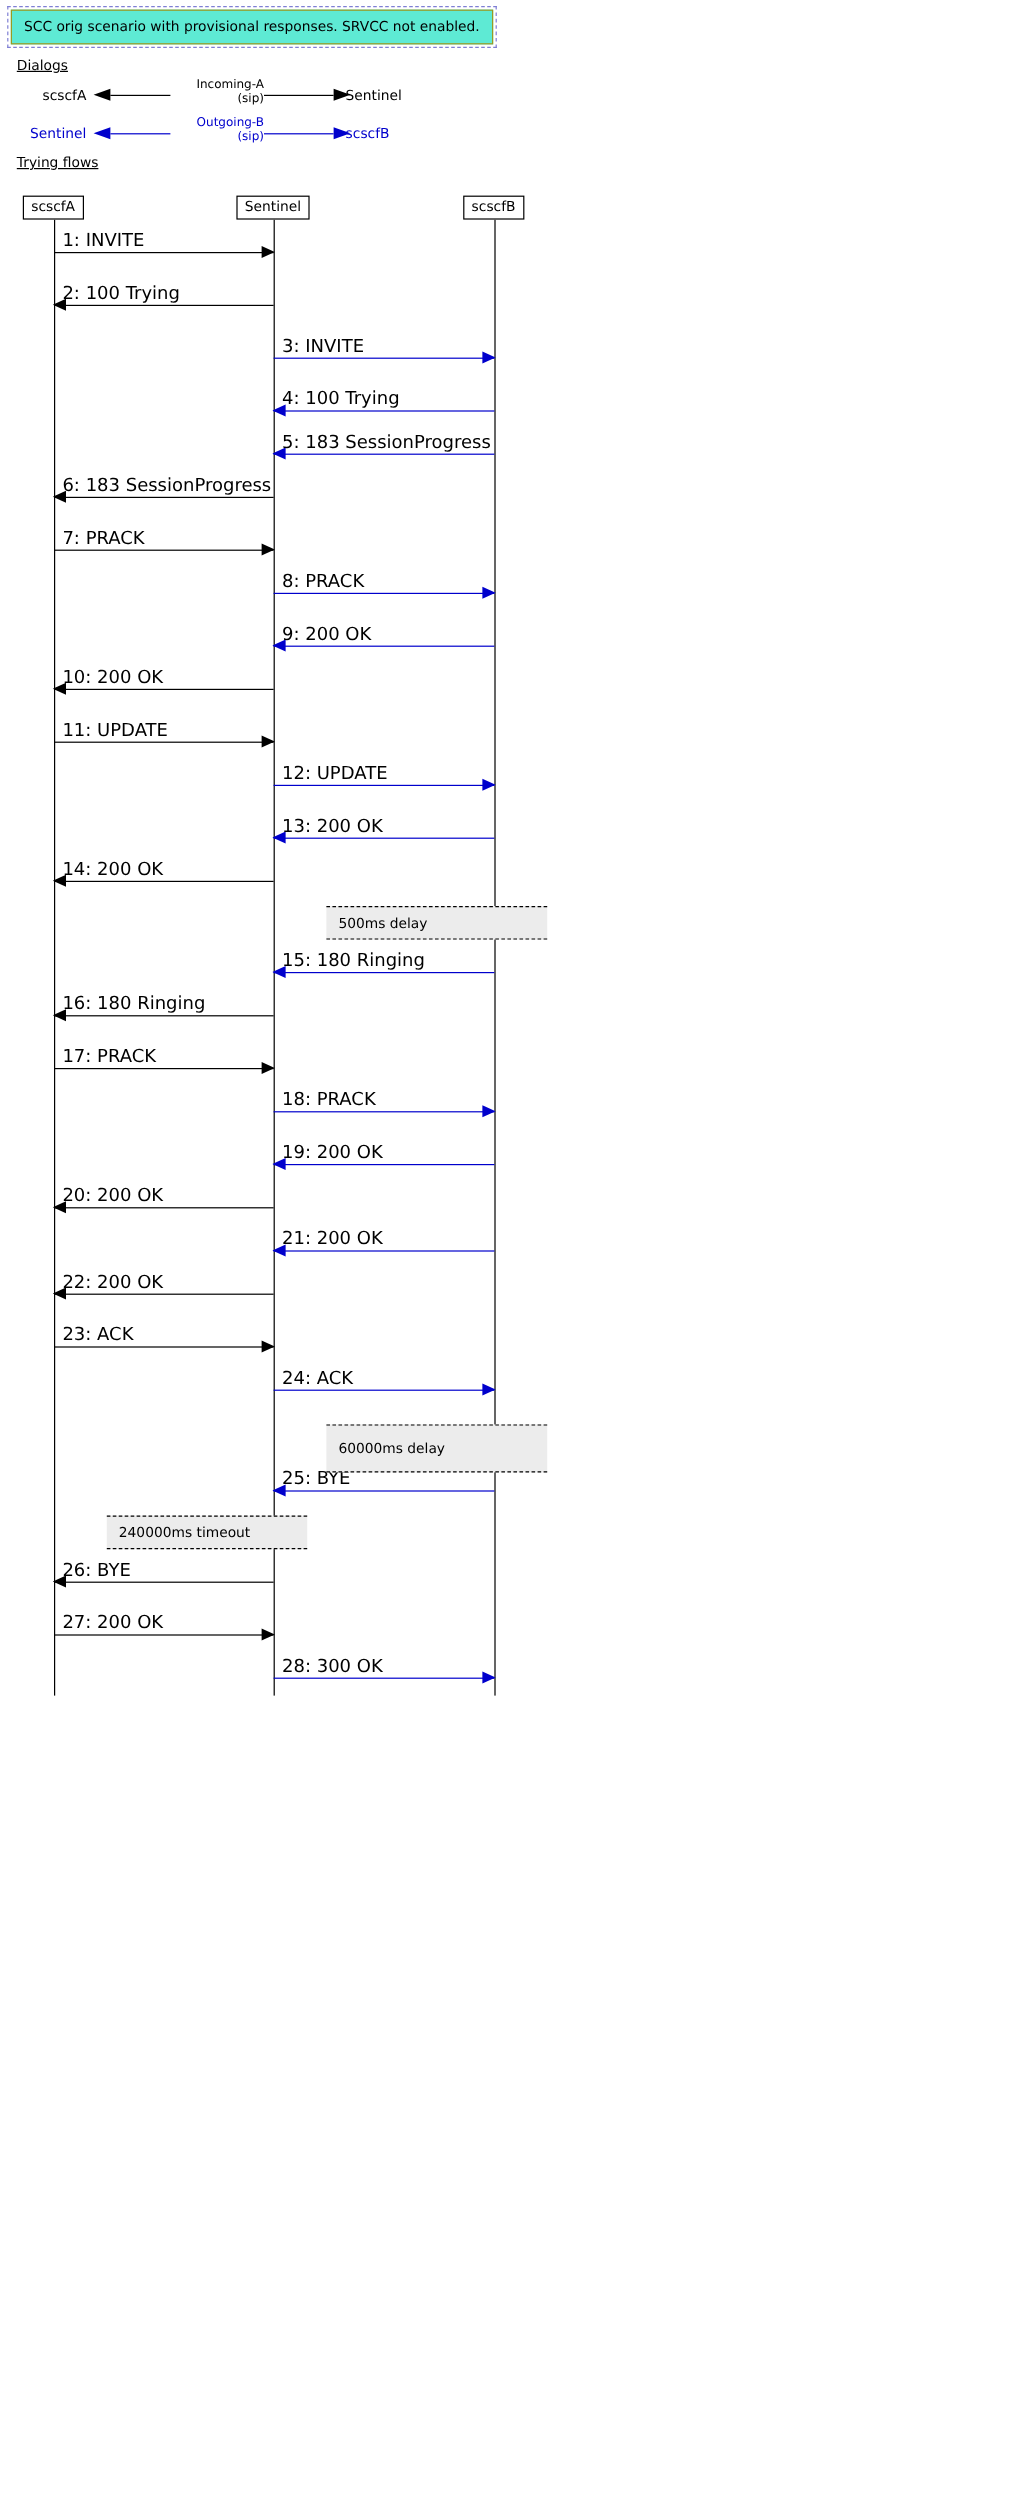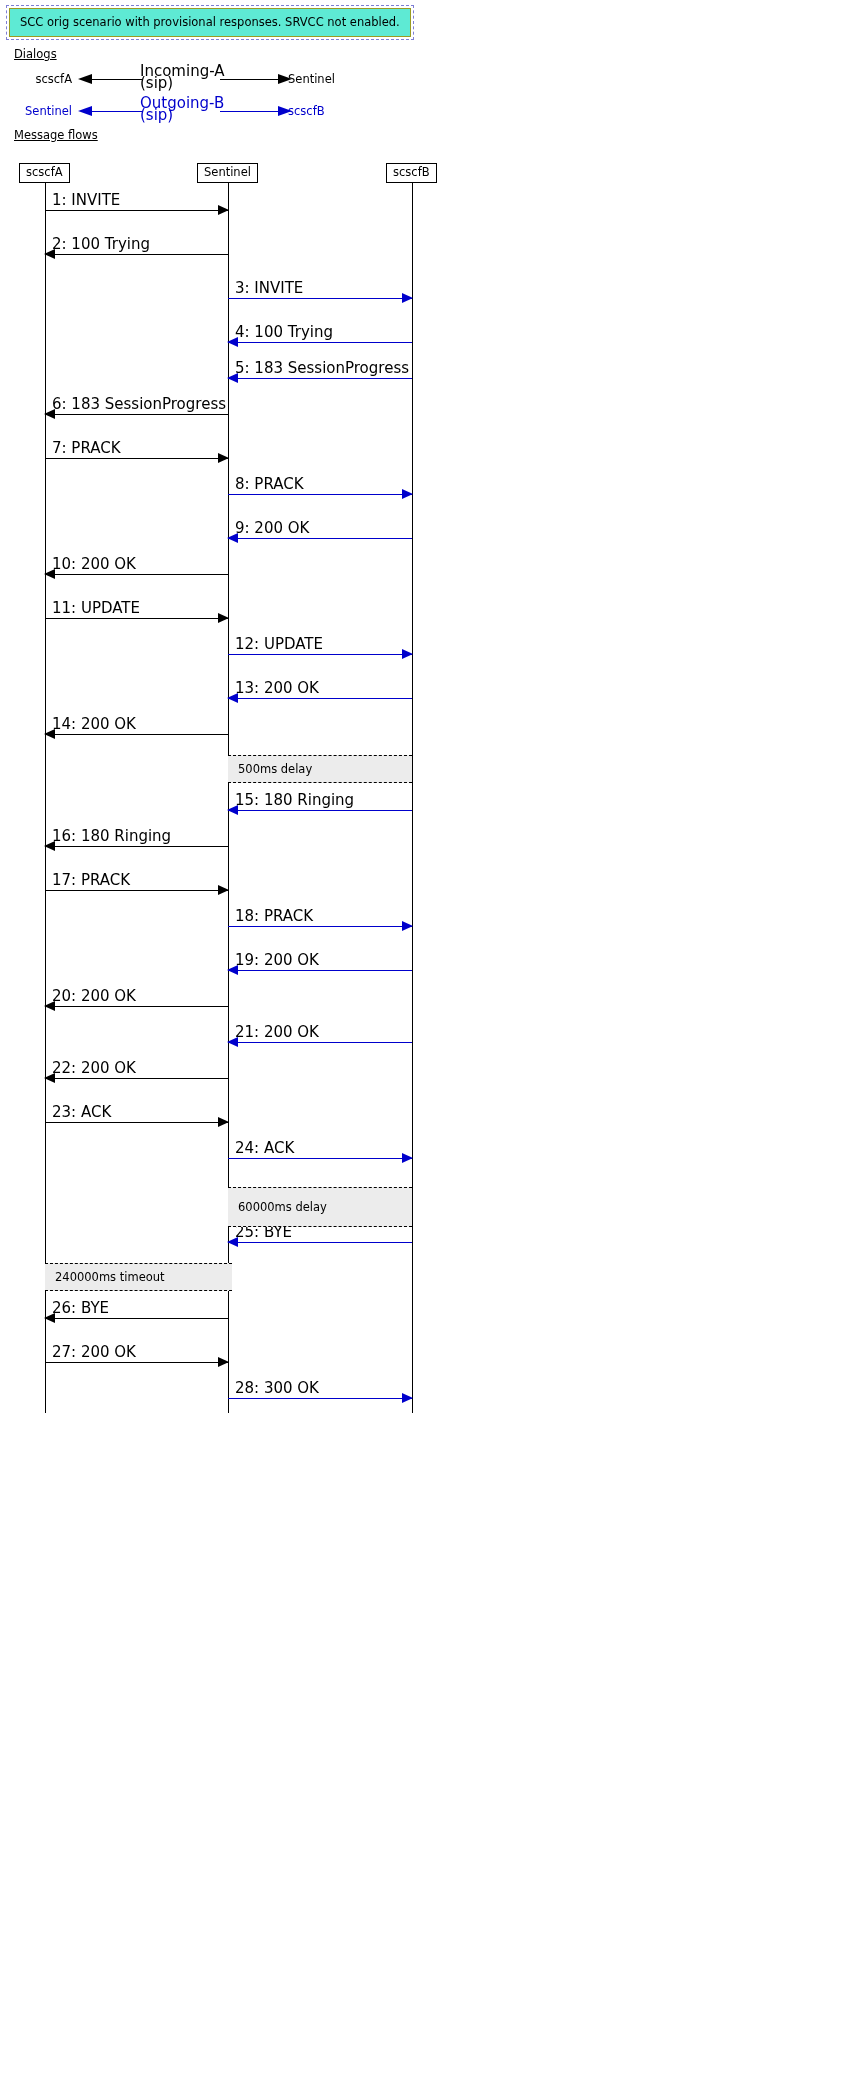--- a/index.html
+++ b/index.html
@@ -62,22 +62,22 @@
     white-space: nowrap;
   }
   .dlg-left-label  { left: 0px; width: 72px; text-align: right; }
   .dlg-right-label { left: 288px; text-align: left; }
 
   .dlg-center-label {
     position: absolute;
     left: 140px;
     top: -1px;
     width: 80px;
-    text-align: left;
-    font-size: 15px;
+    text-align: right;
+    font-size: 10px;
     line-height: 12px;
     white-space: nowrap;
   }
   .dlg-center-label .sub { display: block; }
 
   .dlg-line {
     position: absolute;
     top: 13px;
     height: 0;
     border-top-width: 1px;
@@ -163,20 +163,21 @@
   }
 
   
   .delay-box {
     position: absolute;
     background: #ececec;
     border-top: 1px dashed #000;
     border-bottom: 1px dashed #000;
     box-sizing: border-box;
     z-index: 4;
+    margin-left: 44px;
   }
   .delay-box .delay-label {
     position: absolute;
     left: 10px;
     top: 50%;
     transform: translateY(-50%);
     font-size: 11.5px;
     white-space: nowrap;
     color: #000;
   }
@@ -204,36 +205,36 @@
       <div class="dlg-left-label" style="color: rgb(0, 0, 204);">Sentinel</div>
       <div class="dlg-arrow left" style="border-right-color: rgb(0, 0, 204);"></div>
       <div class="dlg-line seg-left" style="border-top-color: rgb(0, 0, 204);"></div>
       <div class="dlg-center-label" style="color: rgb(0, 0, 204);"><span>Outgoing-B</span><span class="sub">(sip)</span></div>
       <div class="dlg-line seg-right" style="border-top-color: rgb(0, 0, 204);"></div>
       <div class="dlg-arrow right" style="border-left-color: rgb(0, 0, 204);"></div>
       <div class="dlg-right-label" style="color: rgb(0, 0, 204);">scscfB</div>
     </div>
   </div>
 
-<div class="section-heading" id="flows-heading">Message flows</div>
+<div class="section-heading" id="flows-heading">Trying flows</div>
 
 <div id="seq">
     <div class="lifeline-head" style="top: 8px; left: 19px;">scscfA</div>
     <div class="lifeline-line" style="left: 45px; top: 28px; height: 1230px;"></div>
     <div class="lifeline-head" style="top: 8px; left: 197px;">Sentinel</div>
     <div class="lifeline-line" style="left: 228px; top: 28px; height: 1230px;"></div>
     <div class="lifeline-head" style="top: 8px; left: 386px;">scscfB</div>
     <div class="lifeline-line" style="left: 412px; top: 28px; height: 1230px;"></div>
     <div class="delay-box" style="left: 228px; width: 184px; top: 600px; height: 28px;">
       <span class="delay-label">500ms delay</span>
     </div>
     <div class="delay-box" style="left: 228px; width: 184px; top: 1032px; height: 40px;">
       <span class="delay-label">60000ms delay</span>
     </div>
-    <div class="delay-box" style="left: 45px; width: 187px; top: 1108px; height: 28px;">
+    <div class="delay-box" style="left: 45px; width: 167px; top: 1108px; height: 28px;">
       <span class="delay-label">240000ms timeout</span>
     </div>
     <div class="msg to-right" style="left: 45px; width: 183px; top: 55px; color: rgb(0, 0, 0);">
       <div class="line"></div>
       <div class="head"></div>
       <div class="label">1: INVITE</div>
     </div>
     <div class="msg to-left" style="left: 45px; width: 183px; top: 99px; color: rgb(0, 0, 0);">
       <div class="line"></div>
       <div class="head"></div>

